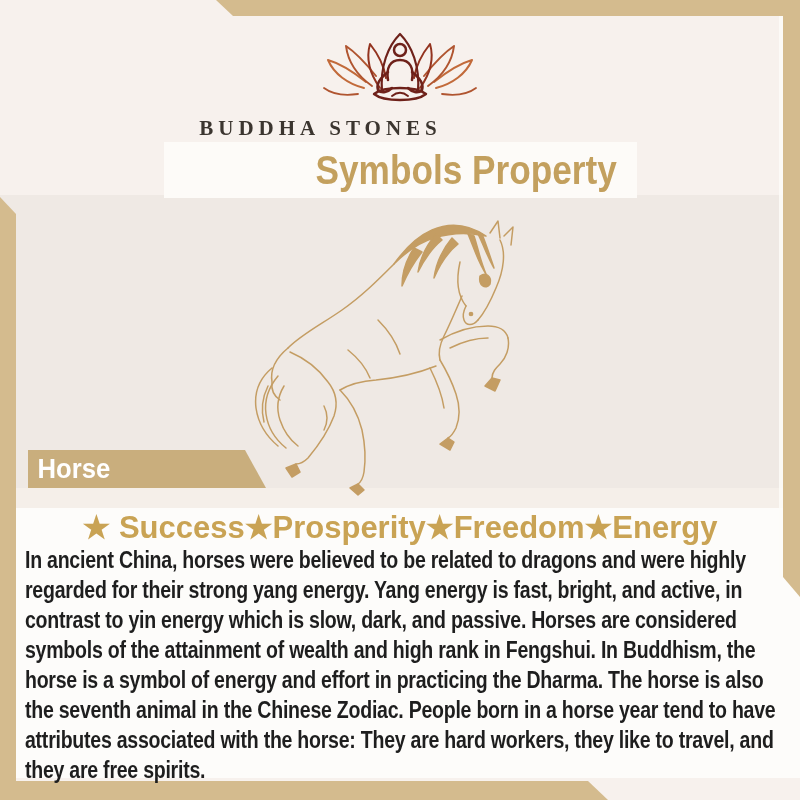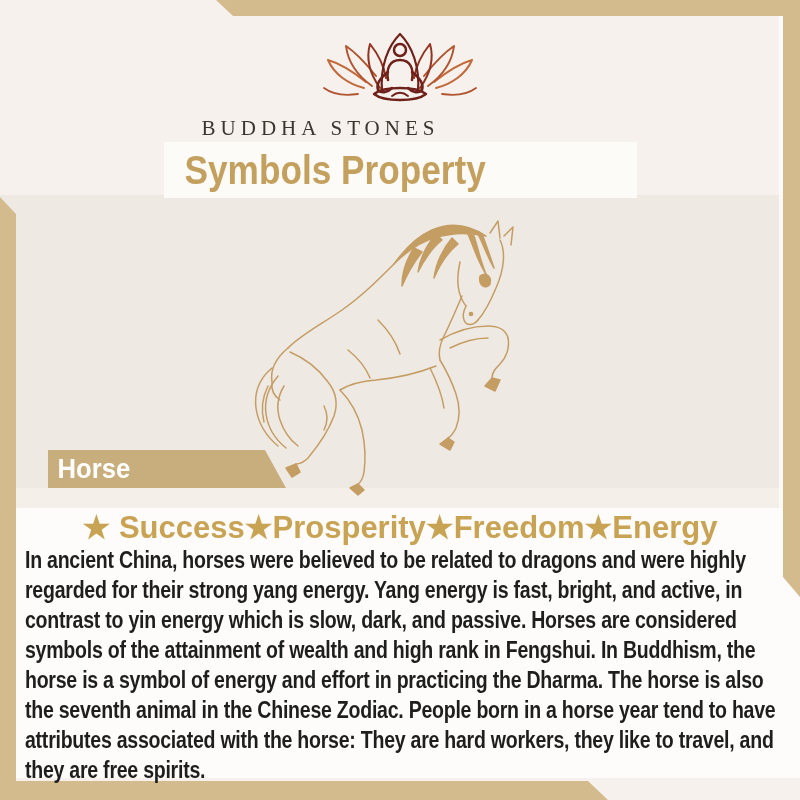--- a/index.html
+++ b/index.html
@@ -20,38 +20,37 @@
   .bar-left{left:0;top:197px;width:16px;height:603px;
     clip-path:polygon(0 0,16px 17px,16px 603px,0 603px);}
   .bar-bottom{left:0;top:781px;width:608px;height:19px;
     clip-path:polygon(0 0,588px 0,608px 19px,0 19px);}
   .hairline-right{position:absolute;left:779px;top:16px;width:4px;height:561px;background:rgba(253,251,248,.85);}
   
   .logo{position:absolute;left:290px;top:14px;width:220px;height:100px;}
   .brand-name{
     position:absolute;left:0;top:116px;width:636px;text-align:center;
     font-family:"Liberation Serif",serif;font-size:21px;color:#3b352f;
-    letter-spacing:5px;text-indent:5px;
+    letter-spacing:5px;text-indent:5px;font-weight:bold;
   }
   
   .title-band{
     position:absolute;left:164px;top:142px;width:473px;height:56px;
-    background:#fdfbf8;display:flex;align-items:center;justify-content:flex-start;
+    background:#fdfbf8;display:flex;align-items:center;justify-content:flex-end;
   }
   .page-title{
     font-size:40px;font-weight:700;color:#c3a05e;white-space:nowrap;
     display:inline-block;transform:scaleX(.88);
   }
   
   .horse-art{position:absolute;left:228px;top:200px;width:362px;height:300px;}
   
   .zodiac-banner{
     position:absolute;left:28px;top:450px;width:238px;height:38px;background:#c9ae7d;
     clip-path:polygon(0 0,217px 0,238px 38px,0 38px);
-    margin-left:20px;
   }
   .zodiac-label{
     color:#ffffff;font-size:27px;font-weight:700;line-height:38px;padding-left:10px;
     display:inline-block;transform:scaleX(.95);transform-origin:left center;
   }
   
   .traits-line{
     position:absolute;left:0;top:509px;width:800px;text-align:center;
     font-size:31px;font-weight:700;color:#c9a354;white-space:nowrap;
   }

